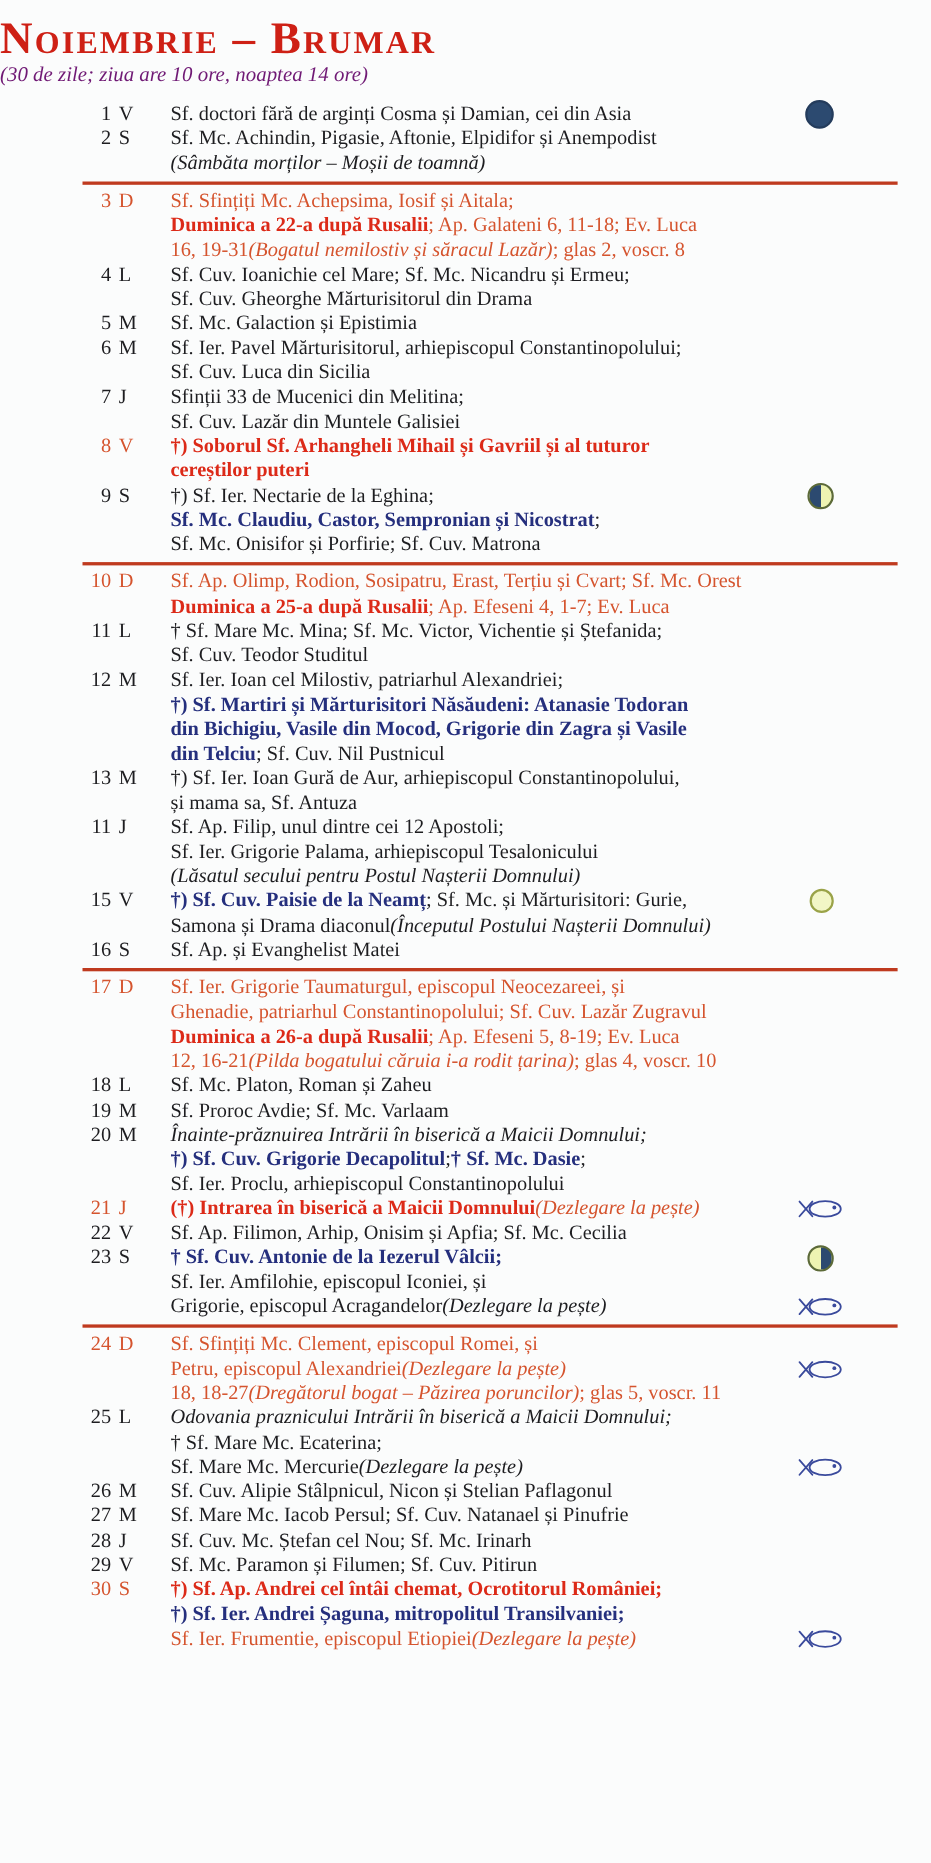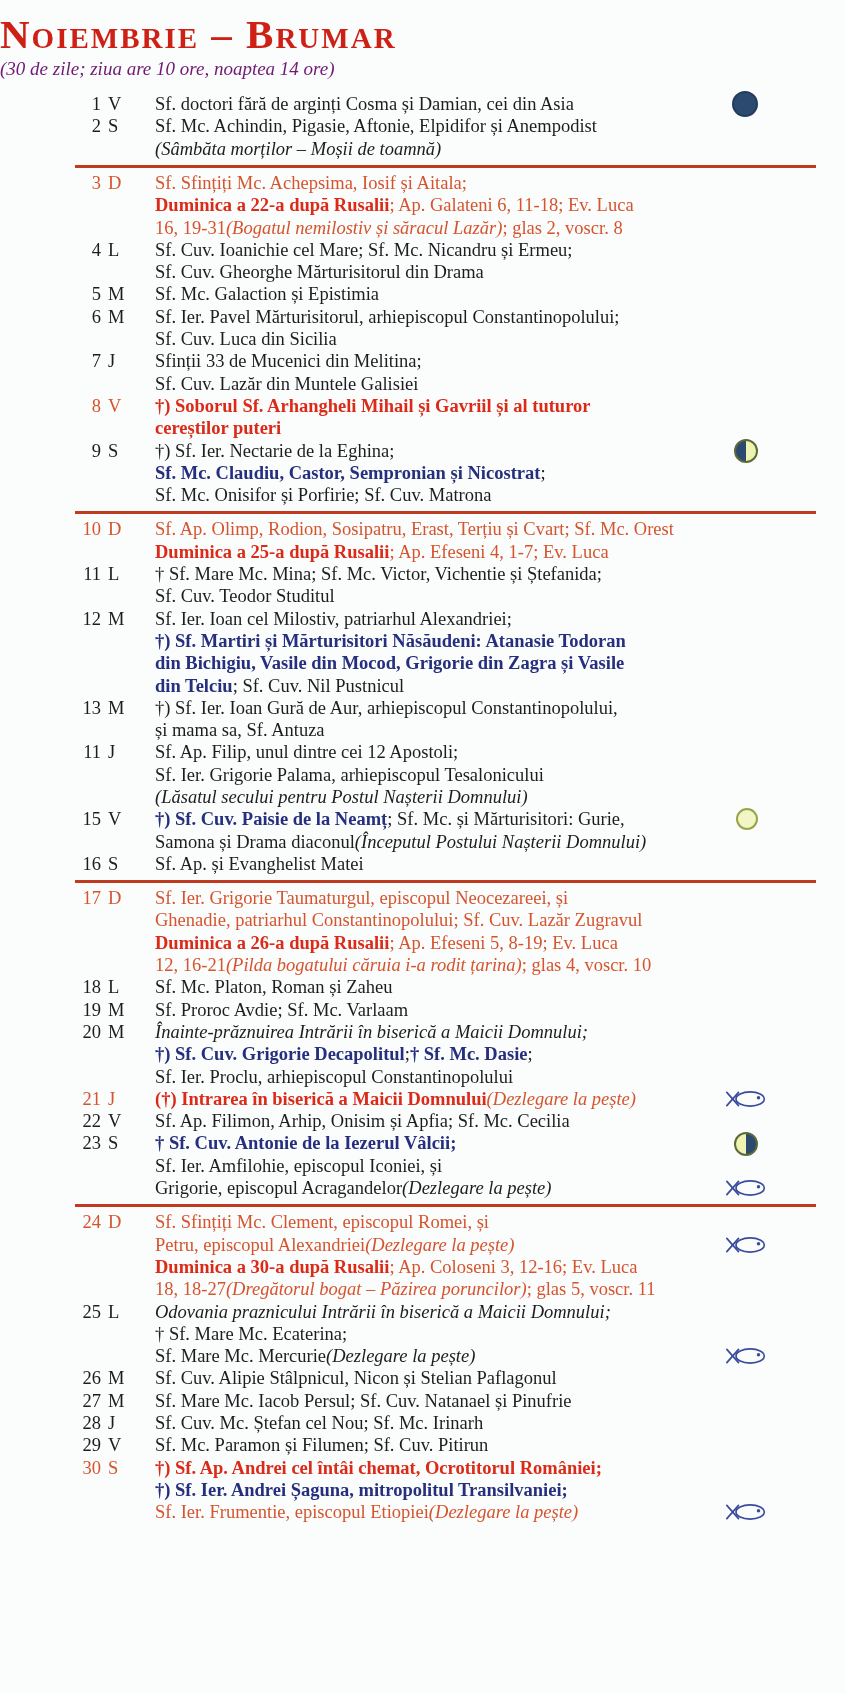--- a/index.html
+++ b/index.html
@@ -448,24 +448,20 @@
             <svg class="fish" width="44" height="20" viewBox="0 0 52 24" xmlns="http://www.w3.org/2000/svg">
     <g fill="none" stroke="#3a4a9c" stroke-width="2" stroke-linecap="round" stroke-linejoin="round">
       <path d="M3 4 L17 20"></path>
       <path d="M3 20 L17 4"></path>
       <ellipse cx="31" cy="12" rx="17" ry="8.5"></ellipse>
     </g>
     <circle cx="41" cy="10.5" r="2.1" fill="#3a4a9c"></circle>
   </svg>
           </div>
           <div class="line">
-            <span class="redb">Duminica a 30-a după Rusalii</span>
-            <span class="red">; Ap. Coloseni 3, 12-16; Ev. Luca</span>
-          </div>
-          <div class="line">
             <span class="red">18, 18-27 </span>
             <span class="red it">(Dregătorul bogat – Păzirea poruncilor)</span>
             <span class="red">; glas 5, voscr. 11</span>
           </div>
         </div>
       </div>
       <div class="row">
         <div class="label">
           <span class="num">25</span>
           <span class="dow">L</span>

